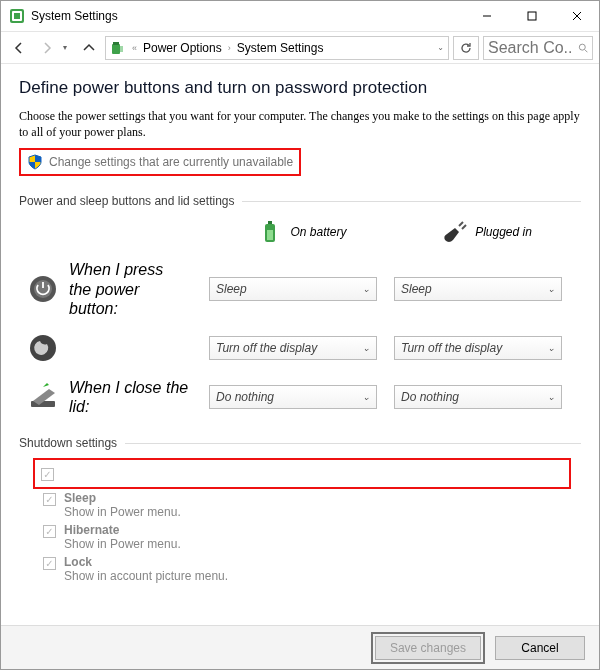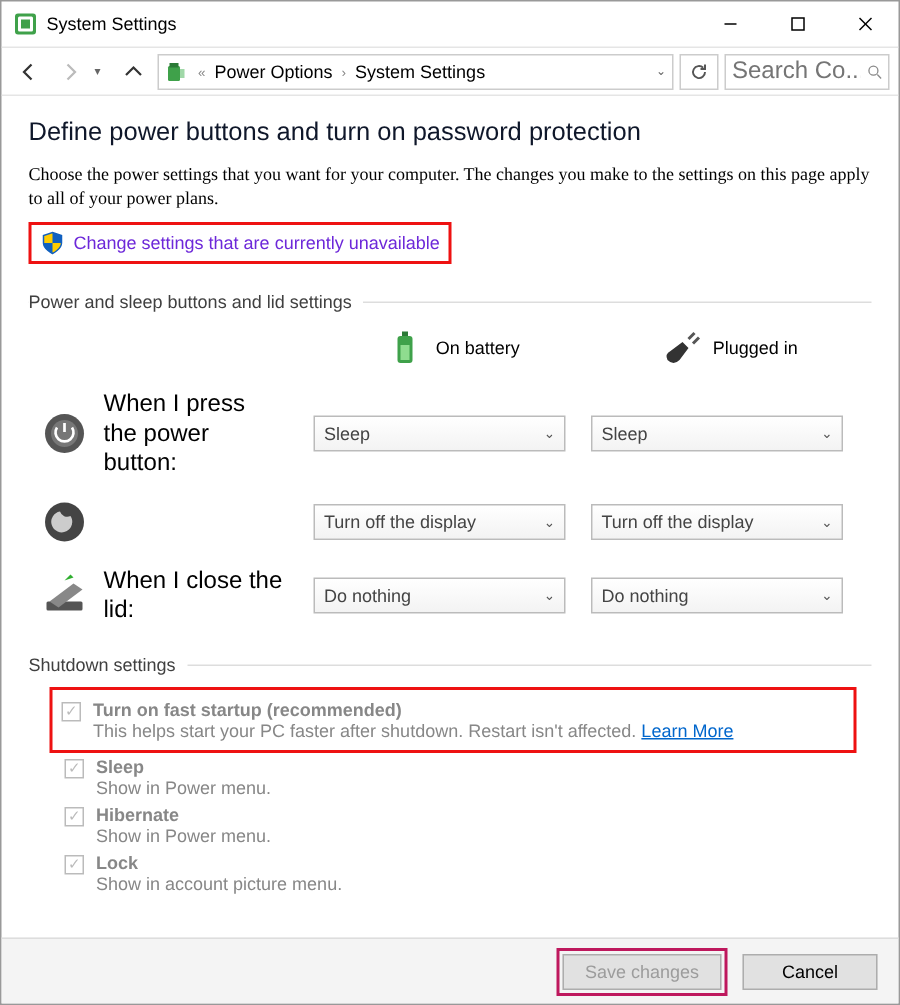--- a/index.html
+++ b/index.html
@@ -15,44 +15,44 @@
   .addrbar { flex: 1; display: flex; align-items: center; height: 24px; border: 1px solid #ccc; background: #fff; padding: 0 4px; gap: 4px; font-size: 12px; }
   .addrbar .bc-sep { color: #888; font-size: 9px; padding: 0 2px;}
   .addrbar .chev-sm { font-size: 8px; color: #666; margin-left: auto; }
   .refresh { width: 26px; height: 24px; border: 1px solid #ccc; display: flex; align-items: center; justify-content: center; }
   .searchbox { width: 110px; height: 24px; border: 1px solid #ccc; display: flex; align-items: center; padding: 0 4px; color: #888; gap: 4px; }
   .searchbox input { border: none; outline: none; width: 100%; font-size: 16px; color: #444; }
   .content { padding: 14px 18px 0 18px; }
   h1 { color: #0f172a; font-size: 17px; font-weight: normal; margin-bottom: 10px; }
   .intro { font-size: 12px; line-height: 1.35; margin-bottom: 8px; font-family: Liberation Serif, serif; }
   .shield-link { display: flex; align-items: center; gap: 6px; border: 2px solid #e11; padding: 4px 6px; width: fit-content; }
-  .shield-link a { color: #6d28d9; text-decoration: none; font-size: 12px; }
+  .shield-link a { color: #737373; text-decoration: none; font-size: 12px; }
   .section-label { font-size: 12px; color: #404040; margin-top: 18px; position: relative; }
   .section-label::after { content: ""; position: absolute; left: 0; right: 0; top: 50%; height: 1px; background: #ddd; z-index: -1; }
   .section-label span { background: #fff; padding-right: 8px; }
-  .cols { display: grid; grid-template-columns: 190px 185px 185px; align-items: center; }
+  .cols { display: grid; grid-template-columns: 190px 185px 185px; align-items: center; font-style: italic; }
   .cols.header { margin-top: 10px; }
   .col-head { display: flex; align-items: center; justify-content: center; gap: 6px; font-size: 12px; }
   .row { margin-top: 14px; }
   .row .label-cell { display: flex; align-items: center; gap: 10px; padding-left: 8px; }
   .row .label-cell .txt { font-size: 16px; line-height: 1.2; width: 120px; }
   .dd { height: 24px; width: 168px; border: 1px solid #bbb; background: linear-gradient(#fff,#f3f3f3); display: flex; align-items: center; padding: 0 6px; font-size: 12px; justify-content: space-between; color: #444; }
   .dd .arr { font-size: 9px; color: #555; }
   .shutdown { margin-top: 20px; }
   .shut-item { display: flex; gap: 8px; padding: 2px 0 2px 24px; font-size: 12px; align-items: flex-start; }
   .chk { width: 13px; height: 13px; border: 1px solid #bbb; margin-top: 2px; display: flex; align-items: center; justify-content: center; color: #bbb; font-size: 10px; line-height: 1; }
   .shut-body { flex: 1; }
   .shut-body .t { font-weight: bold; color: #878787; }
   .shut-body .d { color: #878787; }
   .shut-body .d a { color: #0066cc; text-decoration: underline; }
   .hi-red { border: 2px solid #e11; padding: 4px 6px; margin-left: 14px; margin-right: 10px; }
   .footer { position: absolute; bottom: 0; left: 0; right: 0; height: 44px; border-top: 1px solid #ddd; background: #f4f4f4; display: flex; align-items: center; justify-content: flex-end; padding: 0 14px; gap: 10px; }
   .btn { height: 24px; min-width: 90px; border: 1px solid #adadad; background: #e1e1e1; font-size: 12px; padding: 0 14px; display: flex; align-items: center; justify-content: center; }
   .btn.disabled { color: #9c9c9c; }
-  .btn-wrap-red { border: 2px solid #be185d; padding: 2px; }
+  .btn-wrap-red { border: 2px solid #737373; padding: 2px; }
   .icon32 { width: 32px; height: 32px; }
   .icon28 { width: 28px; height: 28px; }
 </style>
 </head>
 <body>
 
 <div class="titlebar">
   <svg class="app-icon" viewBox="0 0 16 16">
       <rect x="1" y="1" width="14" height="14" rx="2" fill="#3fa14a"></rect>
       <rect x="3" y="3" width="10" height="10" rx="1" fill="#fff"></rect>
@@ -210,24 +210,20 @@
       </div>
   </div>
 
   <div class="section-label shutdown"><span>Shutdown settings</span></div>
 
   <div style="height:8px"></div>
 
   <div class="hi-red">
     <div class="shut-item" style="padding-left:0">
       <div class="chk">✓</div>
-      <div class="shut-body">
-        <div class="t">Turn on fast startup (recommended)</div>
-        <div class="d"><span>This helps start your PC faster after shutdown. Restart isn't affected.</span> <a href="#">Learn More</a></div>
-      </div>
     </div>
   </div>
 
   <div class="shut-item">
     <div class="chk">✓</div>
     <div class="shut-body">
       <div class="t">Sleep</div>
       <div class="d">Show in Power menu.</div>
     </div>
   </div>

